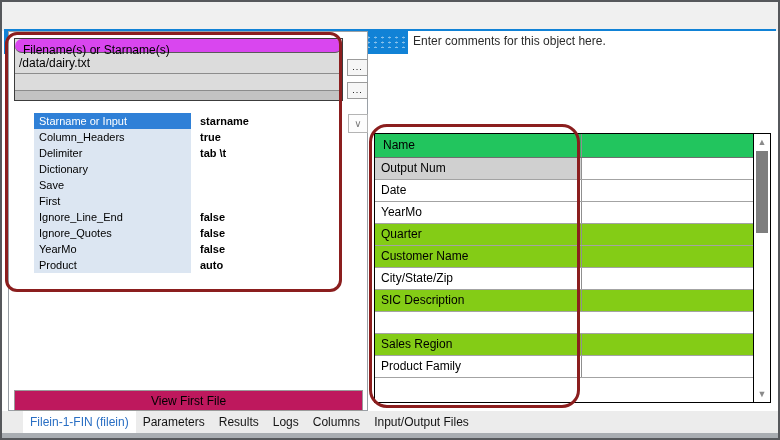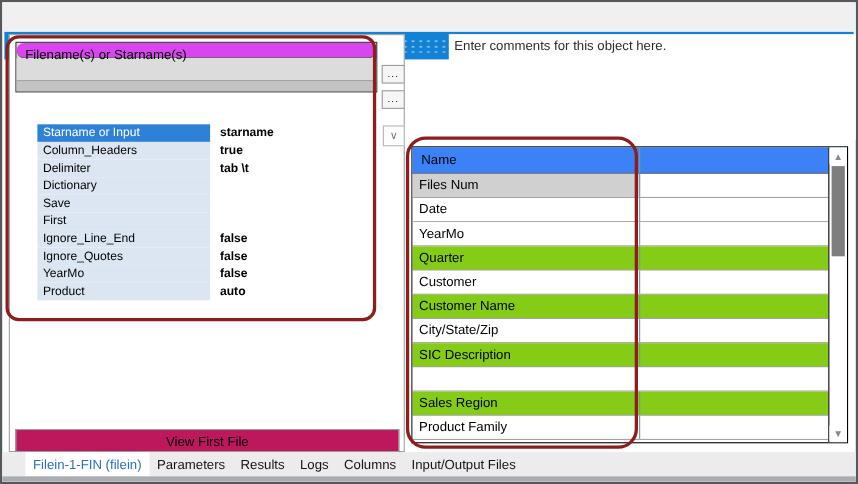--- a/index.html
+++ b/index.html
@@ -37,21 +37,21 @@
 
   
   .comments{position:absolute;left:370px;top:29px;width:398px;height:96px;background:#fff;margin-left:36px;}
   .comments .text{position:absolute;left:5px;top:3px;font-size:12px;color:#2b2b2b;}
   .c-arrow{position:absolute;right:3px;color:#b9b9b9;font-size:11px;line-height:11px;}
   .c-up{top:5px;}
   .c-down{bottom:4px;}
 
   
   .ctable{position:absolute;left:372px;top:131px;width:397px;height:270px;border:1px solid #000;background:#fff;display:flex;flex-direction:column;}
-  .ct-head{display:flex;height:24px;flex:0 0 auto;background:#3b82f6;border-bottom:1px solid #6f6f6f;}
+  .ct-head{display:flex;height:24px;flex:0 0 auto;background:#22c55e;border-bottom:1px solid #6f6f6f;}
   .ct-head .h1{width:207px;border-right:1px solid #8f8f8f;font-size:12px;line-height:23px;padding-left:8px;color:#000;}
   .ct-head .h2{flex:1;}
   .ct-body{flex:1;overflow:hidden;margin-right:17px;}
   .ct-row{display:flex;height:22px;border-bottom:1px solid #a3a3a3;background:#fff;}
   .ct-row.shaded{background:#84cc16;}
   .ct-c1{width:207px;border-right:1px solid #8f8f8f;font-size:12px;line-height:21px;padding-left:6px;color:#000;white-space:nowrap;overflow:hidden;}
   .ct-row.selected .ct-c1{background:#d0d0d0;}
   .ct-c2{flex:1;}
   .ct-scroll{position:absolute;right:0;top:0;bottom:0;width:17px;background:#fff;border-left:1px solid #000;}
   .ct-scroll .arr{position:absolute;left:0;right:0;text-align:center;color:#8a8a8a;font-size:9px;line-height:14px;background:#fff;border:0;padding:0;}
@@ -86,20 +86,21 @@
       <rect x="6.3" y="9.6" width="1.4" height="5" fill="#fff"></rect>
     </svg>
   </div>
 
   <div class="left-panel">
 
     <div class="fn-table">
       <div class="fn-header">Filename(s) or Starname(s)</div>
       <div>
 
+          <div class="fn-row">/data/dairy.txt</div>
 
           <div class="fn-row"></div>
         </div>
       <div class="fn-filler"></div>
     </div>
     <button class="browse-btn browse-1">...</button>
     <button class="browse-btn browse-2">...</button>
 
     <div class="pgrid">
 
@@ -175,43 +176,39 @@
   </div>
 
   <div class="ctable">
     <div class="ct-head">
       <div class="h1">Name</div>
       <div class="h2"></div>
     </div>
     <div class="ct-body">
 
         <div class="ct-row selected">
-          <div class="ct-c1">Files Num</div>
+          <div class="ct-c1">Output Num</div>
           <div class="ct-c2"></div>
         </div>
 
         <div class="ct-row">
           <div class="ct-c1">Date</div>
           <div class="ct-c2"></div>
         </div>
 
         <div class="ct-row">
           <div class="ct-c1">YearMo</div>
           <div class="ct-c2"></div>
         </div>
 
         <div class="ct-row shaded">
           <div class="ct-c1">Quarter</div>
           <div class="ct-c2"></div>
         </div>
 
-        <div class="ct-row">
-          <div class="ct-c1">Customer</div>
-          <div class="ct-c2"></div>
-        </div>
 
         <div class="ct-row shaded">
           <div class="ct-c1">Customer Name</div>
           <div class="ct-c2"></div>
         </div>
 
         <div class="ct-row">
           <div class="ct-c1">City/State/Zip</div>
           <div class="ct-c2"></div>
         </div>

